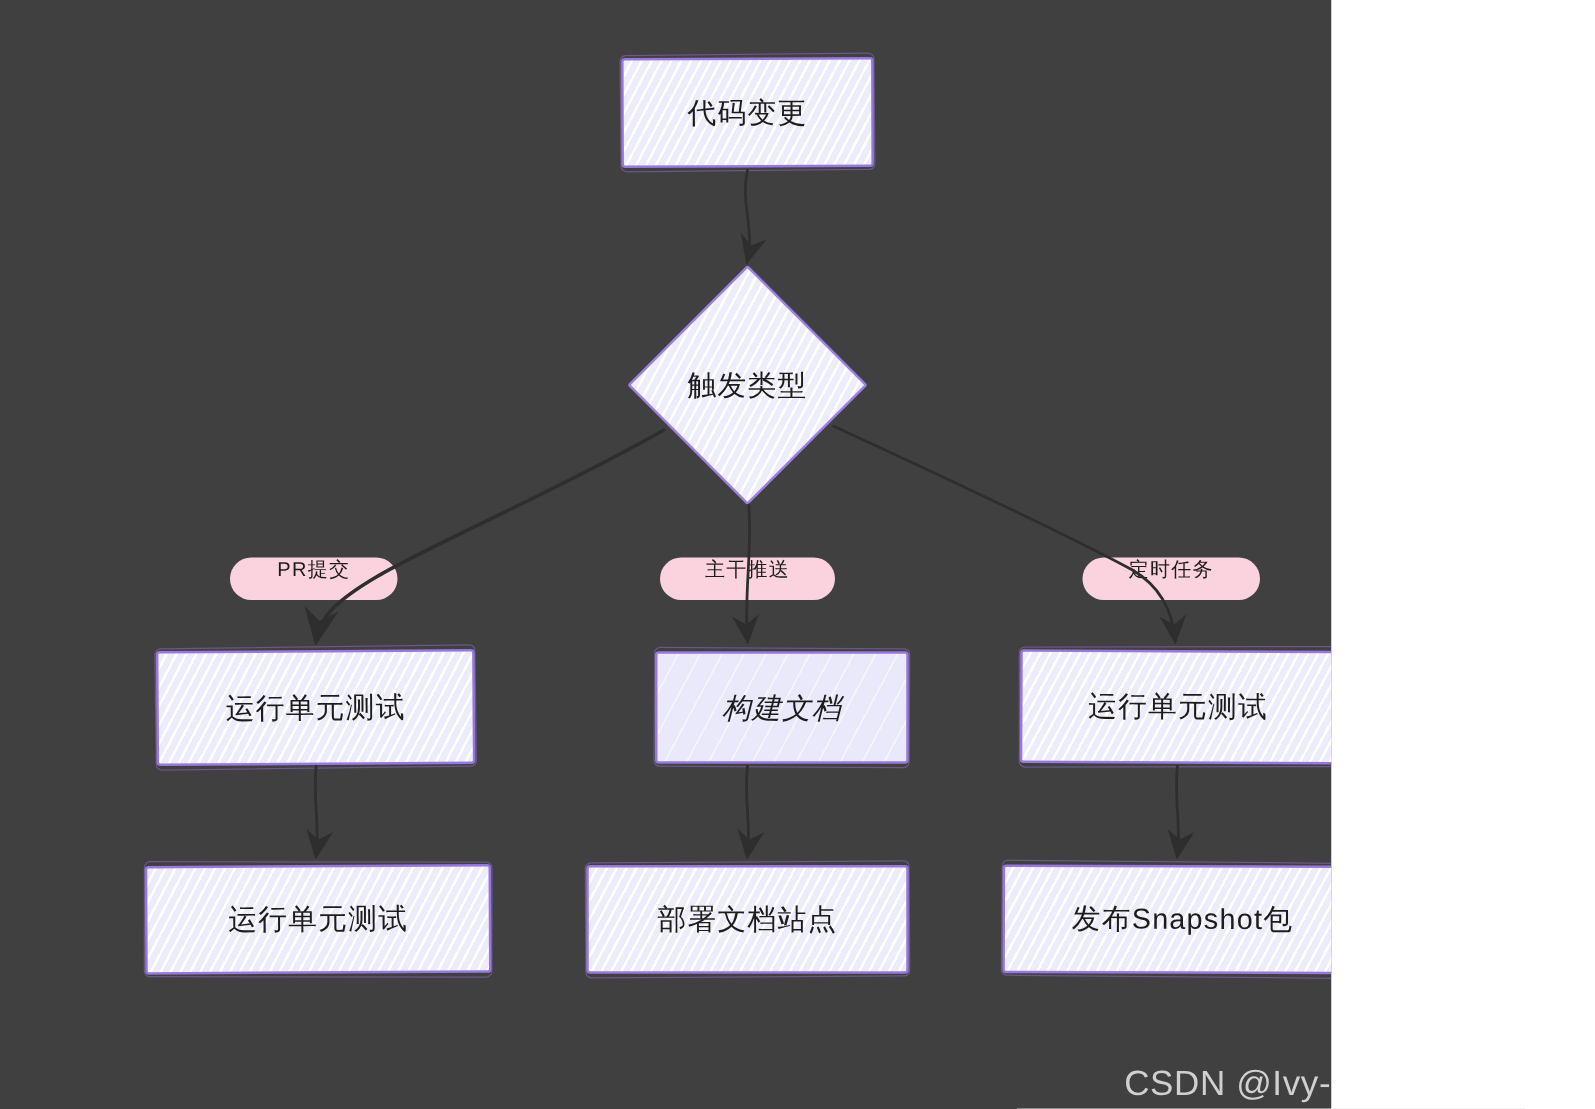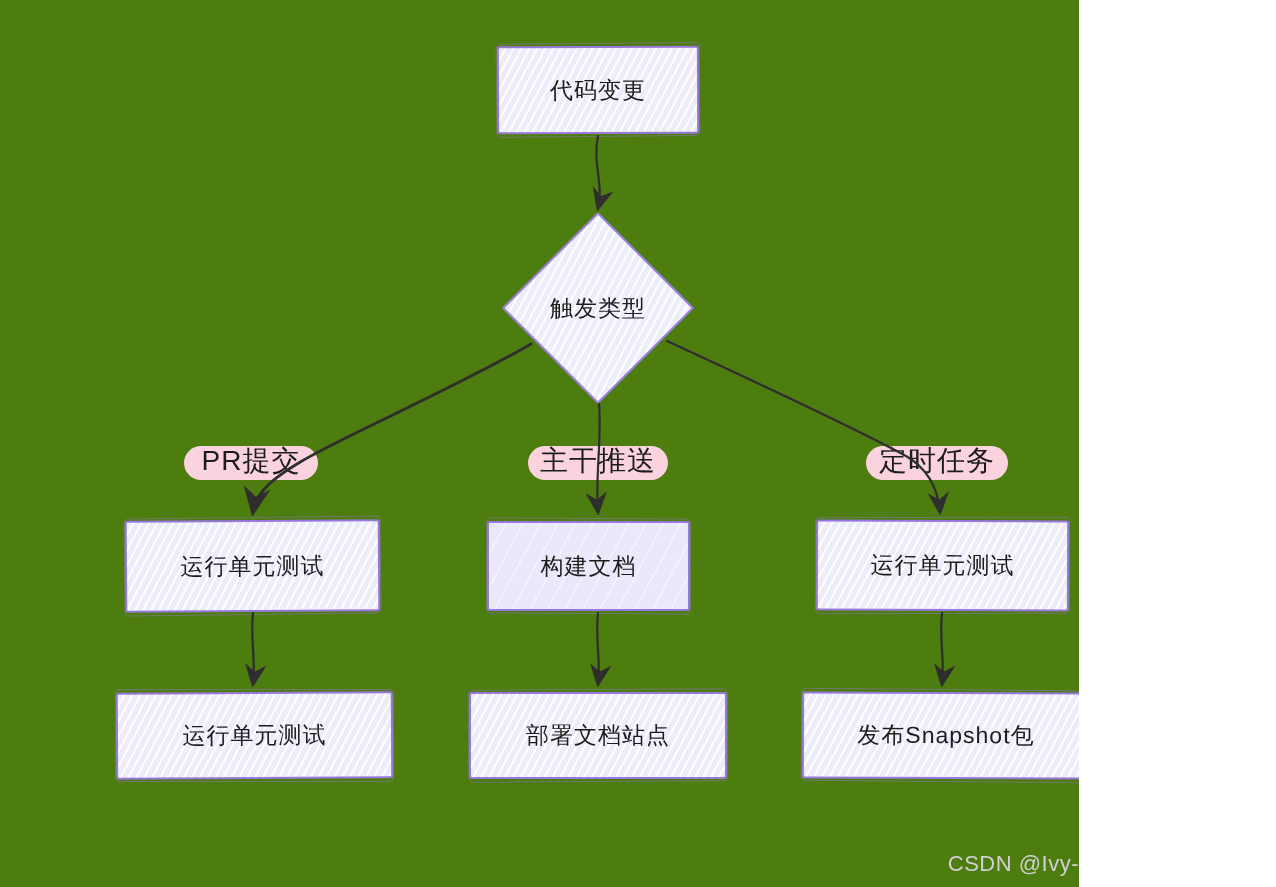--- a/index.html
+++ b/index.html
@@ -5,23 +5,22 @@
   html, body {
     margin: 0;
     padding: 0;
     background: #ffffff;
     font-family: "Liberation Sans", "DejaVu Sans", sans-serif;
   }
   .canvas {
     position: relative;
     width: 1065px;
     height: 887px;
-    background: #4d7c0f;
+    background: #404040;
     overflow: hidden;
-    padding-left: 14px;
   }
 
   
   .node {
     position: absolute;
     display: flex;
     align-items: center;
     justify-content: center;
     box-sizing: border-box;
     border: 2.2px solid #9878dd;
@@ -58,21 +57,21 @@
     inset: -5px -3px;
     border: 1.6px solid rgba(152,120,221,0.45);
     border-radius: 5px;
     transform: rotate(-0.35deg);
     pointer-events: none;
   }
   .node:nth-of-type(even)::before { transform: rotate(0.35deg); }
 
   #node-code-change      { left: 497px; top: 46px;  width: 202px; height: 88px; transform: rotate(-0.2deg); }
   #node-run-unit-tests   { left: 125px; top: 520px; width: 255px; height: 92px; transform: rotate(-0.4deg); }
-  #node-build-docs       { left: 487px; top: 521px; width: 203px; height: 90px; }
+  #node-build-docs       { left: 524px; top: 521px; width: 203px; height: 90px; font-style: italic; }
   #node-generate-nightly { left: 816px; top: 520px; width: 253px; height: 91px; transform: rotate(0.25deg); }
   #node-report-coverage  { left: 116px; top: 692px; width: 277px; height: 87px; transform: rotate(-0.3deg); }
   #node-deploy-docs-site { left: 469px; top: 692px; width: 258px; height: 87px; font-family: Liberation Mono, monospace; }
   #node-publish-snapshot { left: 802px; top: 692px; width: 288px; height: 87px; transform: rotate(0.2deg); }
 
   
   .diamond {
     position: absolute;
     left: 530px;
     top: 240px;
@@ -104,26 +103,26 @@
     letter-spacing: 1px;
     white-space: nowrap;
   }
 
   
   .pill {
     position: absolute;
     box-sizing: border-box;
     height: 34px;
     display: flex;
-    align-items: flex-end;
+    align-items: flex-start;
     justify-content: center;
     background: #fbd3de;
     border-radius: 17px;
     color: #1c1c1c;
-    font-size: 28px;
+    font-size: 16px;
     letter-spacing: 1px;
     z-index: 2;
     white-space: nowrap;
   }
   #pill-pr-submit   { left: 184px; top: 446px; width: 134px; }
   #pill-trunk-push  { left: 528px; top: 446px; width: 140px; }
   #pill-scheduled   { left: 866px; top: 446px; width: 142px; }
 
   
   .edges {
@@ -139,21 +138,21 @@
     stroke-width: 2.2px;
     stroke-linecap: round;
   }
   .edge.thick { stroke-width: 2.8px; }
 
   
   .watermark {
     position: absolute;
     right: 0px;
     top: 851px;
-    font-size: 22px;
+    font-size: 28px;
     color: #d0d0d0;
     letter-spacing: 0.5px;
     z-index: 3;
     white-space: nowrap;
   }
 </style>
 </head>
 <body>
 
 <div class="canvas">

